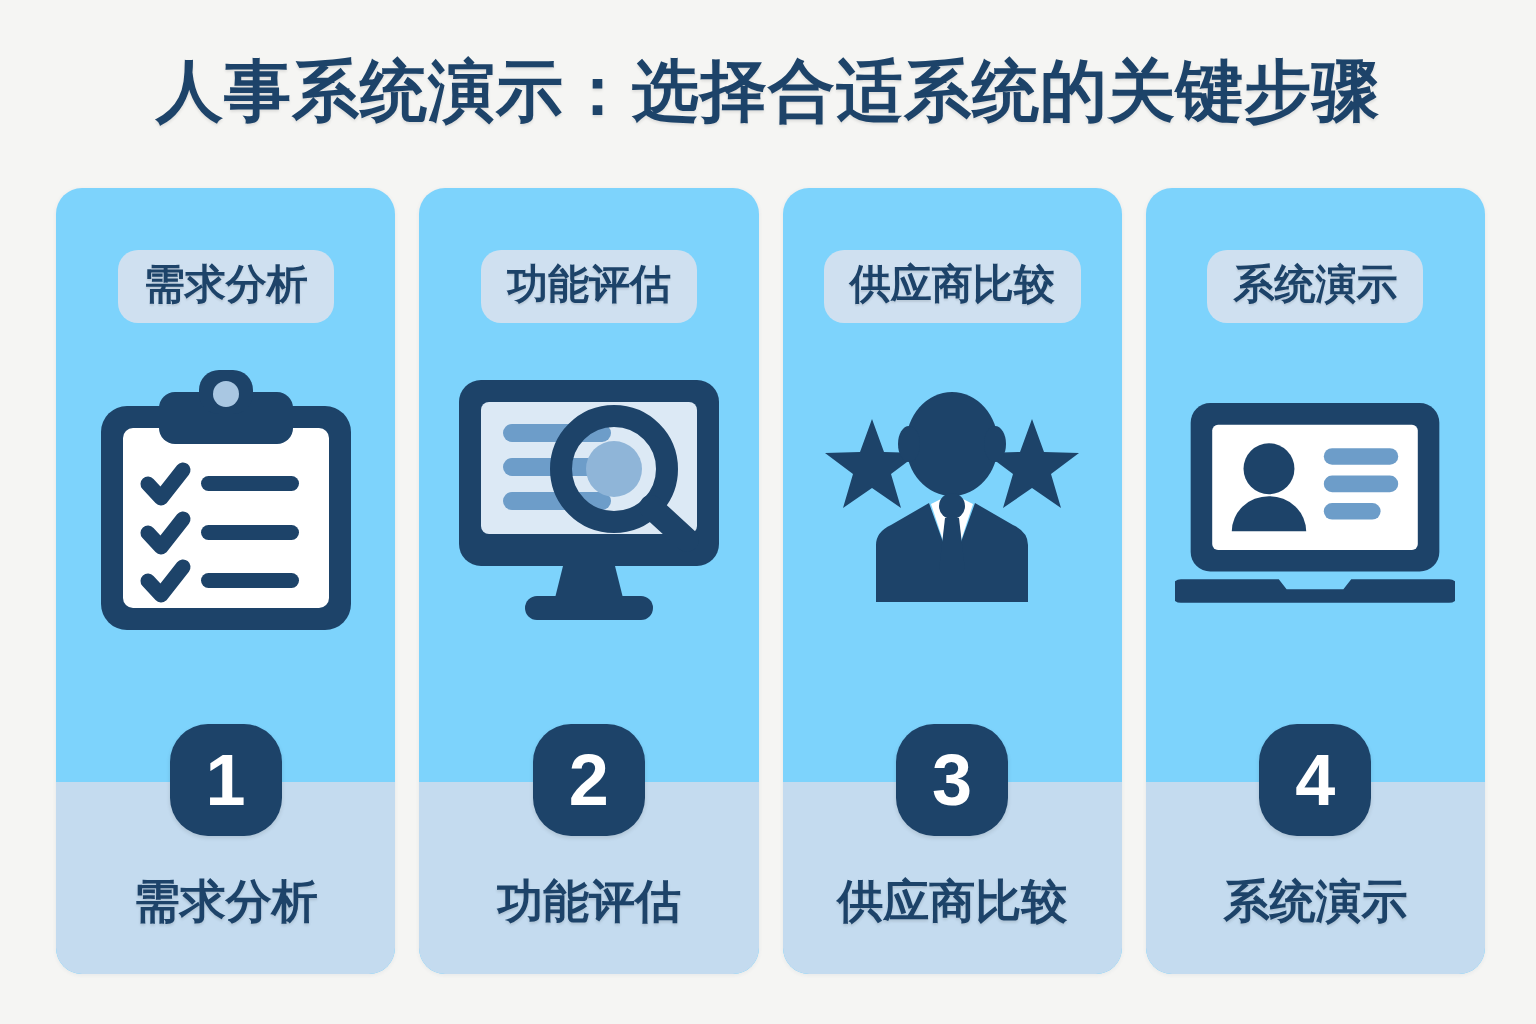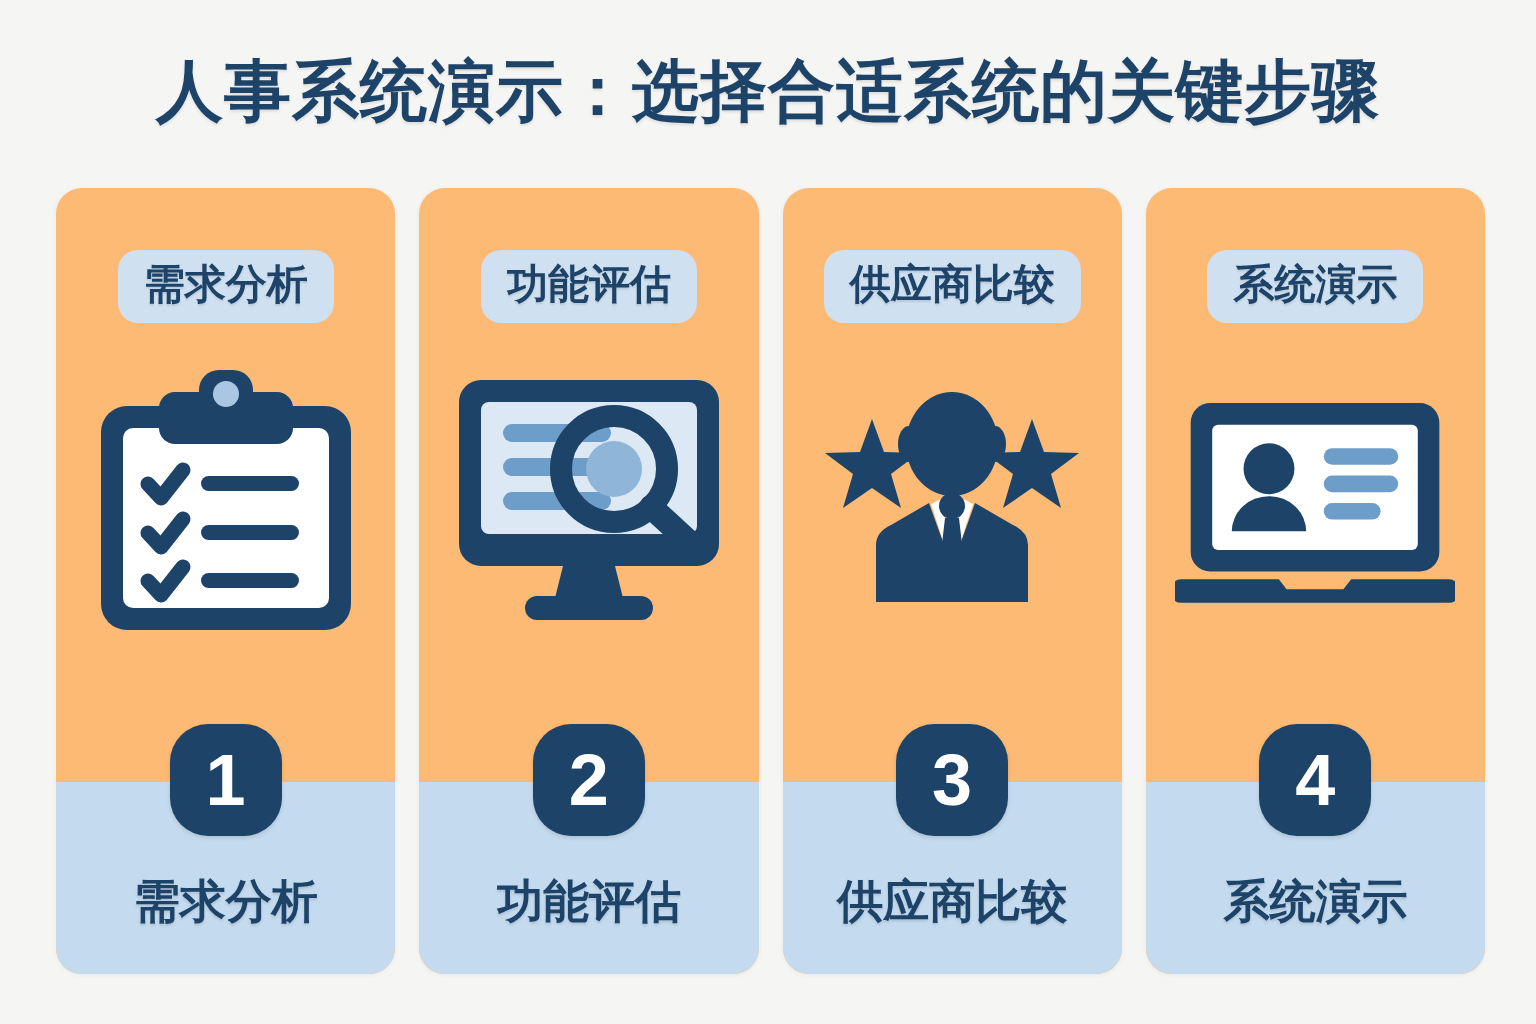--- a/index.html
+++ b/index.html
@@ -40,21 +40,21 @@
     left: 56px;
     width: 1429px;
     height: 786px;
     display: flex;
     gap: 24px;
   }
 
   .card {
     position: relative;
     flex: 1 1 0;
-    background: #fdba74;
+    background: #7dd3fc;
     border-radius: 26px;
     overflow: hidden;
     box-shadow: 0 1px 4px rgba(30,60,95,0.07);
     display: flex;
     flex-direction: column;
     align-items: center;
   }
 
   
   .pill {

